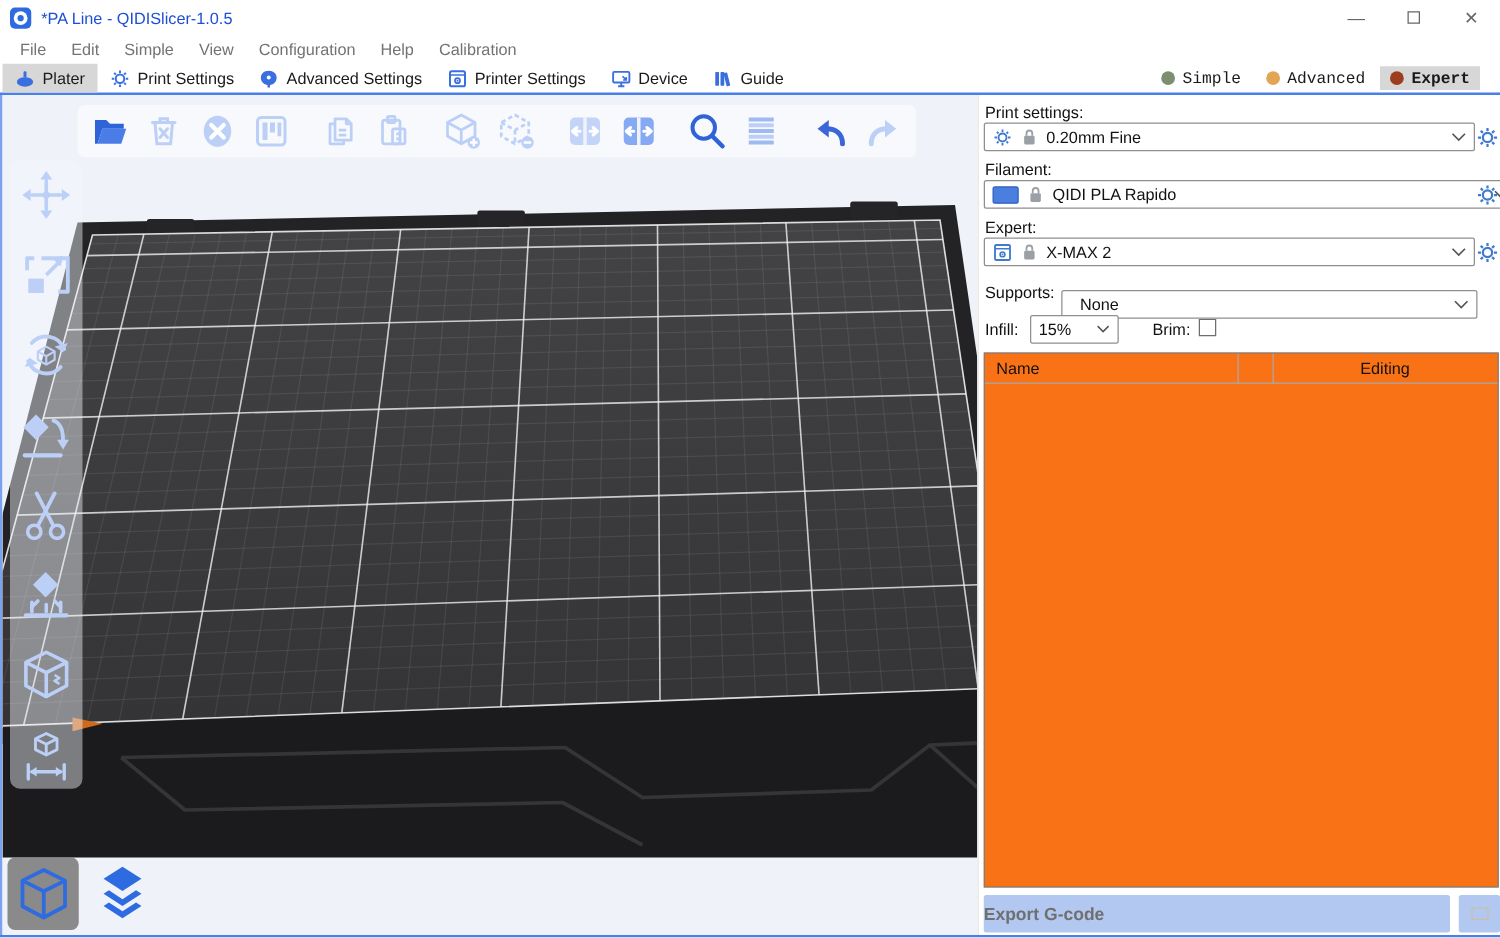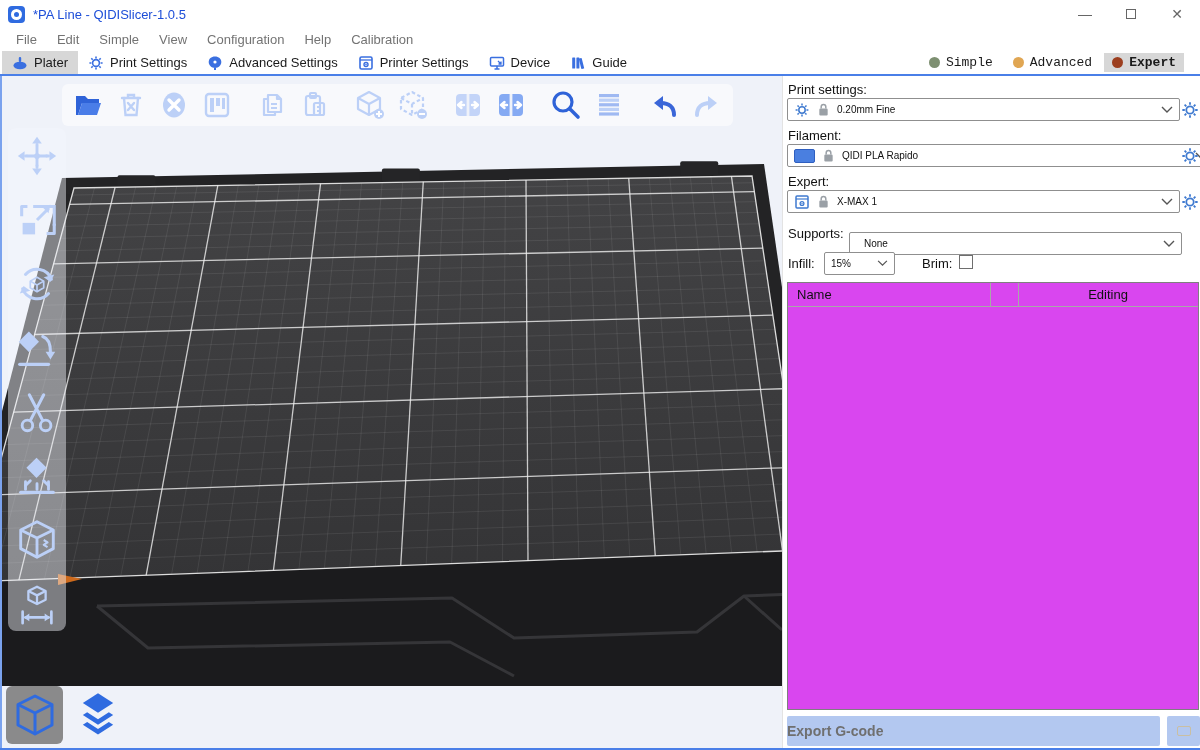--- a/index.html
+++ b/index.html
@@ -53,28 +53,28 @@
 
   
   .view-toolbar { position:absolute; left:4px; bottom:4px; display:flex; gap:6px; align-items:center; }
   .view-btn { width:57px; height:58px; display:flex; align-items:center; justify-content:center; border-radius:6px; }
   .view-btn.selected { background:rgba(120,120,120,.85); }
 
   
   .panel { position:relative; flex:1; background:#fff; border-left:1px solid #e3e3e3; font-size:13px; color:#111; }
   .plabel { position:absolute; left:5px; font-size:13px; color:#111; }
   .combo { position:absolute; height:23px; border:1px solid #8f8f8f; border-radius:2px; background:#fff;
-    display:flex; align-items:center; padding:0 6px; gap:7px; font-size:10px; color:#111; }
+    display:flex; align-items:center; padding:0 6px; gap:7px; font-size:13px; color:#111; }
   .combo .chev { margin-left:auto; }
   .gearbtn { position:absolute; width:18px; height:18px; display:flex; align-items:center; justify-content:center; }
   .swatch { width:21px; height:14px; background:#4a7fe0; border:1px solid #2f5fc0; border-radius:2px; }
   .cb { width:14px; height:14px; border:1px solid #6e6e6e; background:#fff; display:inline-block; }
 
   .objlist { position:absolute; left:4px; right:1px; top:206px; height:428px;
-    border:1px solid #7f7f7f; background:#d946ef; }
+    border:1px solid #7f7f7f; background:#f97316; }
   .objlist .hdr { height:24px; border-bottom:1px solid #a8a8a8; position:relative;
     display:flex; align-items:center; font-size:13px; color:#111; }
   .objlist .hdr .c1 { width:202px; padding-left:9px; }
   .objlist .hdr .c2 { width:28px; }
   .objlist .hdr .c3 { flex:1; text-align:center; }
   .objlist .vsep { position:absolute; top:0; width:1px; height:24px; background:#a8a8a8; }
 
   .export-row { position:absolute; left:4px; right:0; bottom:2px; height:30px; display:flex; gap:7px; }
   .export-btn { flex:1; background:#b3c8f0; color:#6f6f6f; font-weight:bold; font-size:14px;
     display:flex; align-items:center; border-radius:2px; }
@@ -539,21 +539,21 @@
         <svg width="16" height="16" viewBox="0 0 16 16">
           <rect x="2" y="2" width="12" height="12" rx="1" fill="none" stroke="#3f7ad0" stroke-width="1.5"></rect>
           <path d="M2 5h12" stroke="#3f7ad0" stroke-width="1.2"></path>
           <circle cx="8" cy="9.5" r="1.9" fill="none" stroke="#3f7ad0" stroke-width="1.3"></circle>
           <circle cx="8" cy="9.5" r="0.7" fill="#3f7ad0"></circle>
         </svg>
         <svg width="13" height="15" viewBox="0 0 14 16">
           <rect x="2.5" y="7" width="9" height="7.5" rx="1.2" fill="#9aa0a6"></rect>
           <path d="M4.5 7V5a2.5 2.5 0 0 1 5 0v2" stroke="#9aa0a6" stroke-width="1.6" fill="none"></path>
         </svg>
-        <span>X-MAX 1</span>
+        <span>X-MAX 2</span>
         <svg class="chev" width="12" height="8" viewBox="0 0 12 8">
           <path d="M1 1l5 5 5-5" stroke="#555" stroke-width="1.4" fill="none"></path>
         </svg>
       </div>
       <span class="gearbtn" style="right:1px; top:117px">
         <svg width="18" height="18" viewBox="0 0 16 16">
           <g stroke="#3f7ad0" stroke-width="1.6" fill="none">
             <circle cx="8" cy="8" r="3.3"></circle>
             <path d="M8 1.2v2.2M8 12.6v2.2M1.2 8h2.2M12.6 8h2.2M3.2 3.2l1.5 1.5M11.3 11.3l1.5 1.5M12.8 3.2l-1.5 1.5M4.7 11.3l-1.5 1.5"></path>
           </g>

